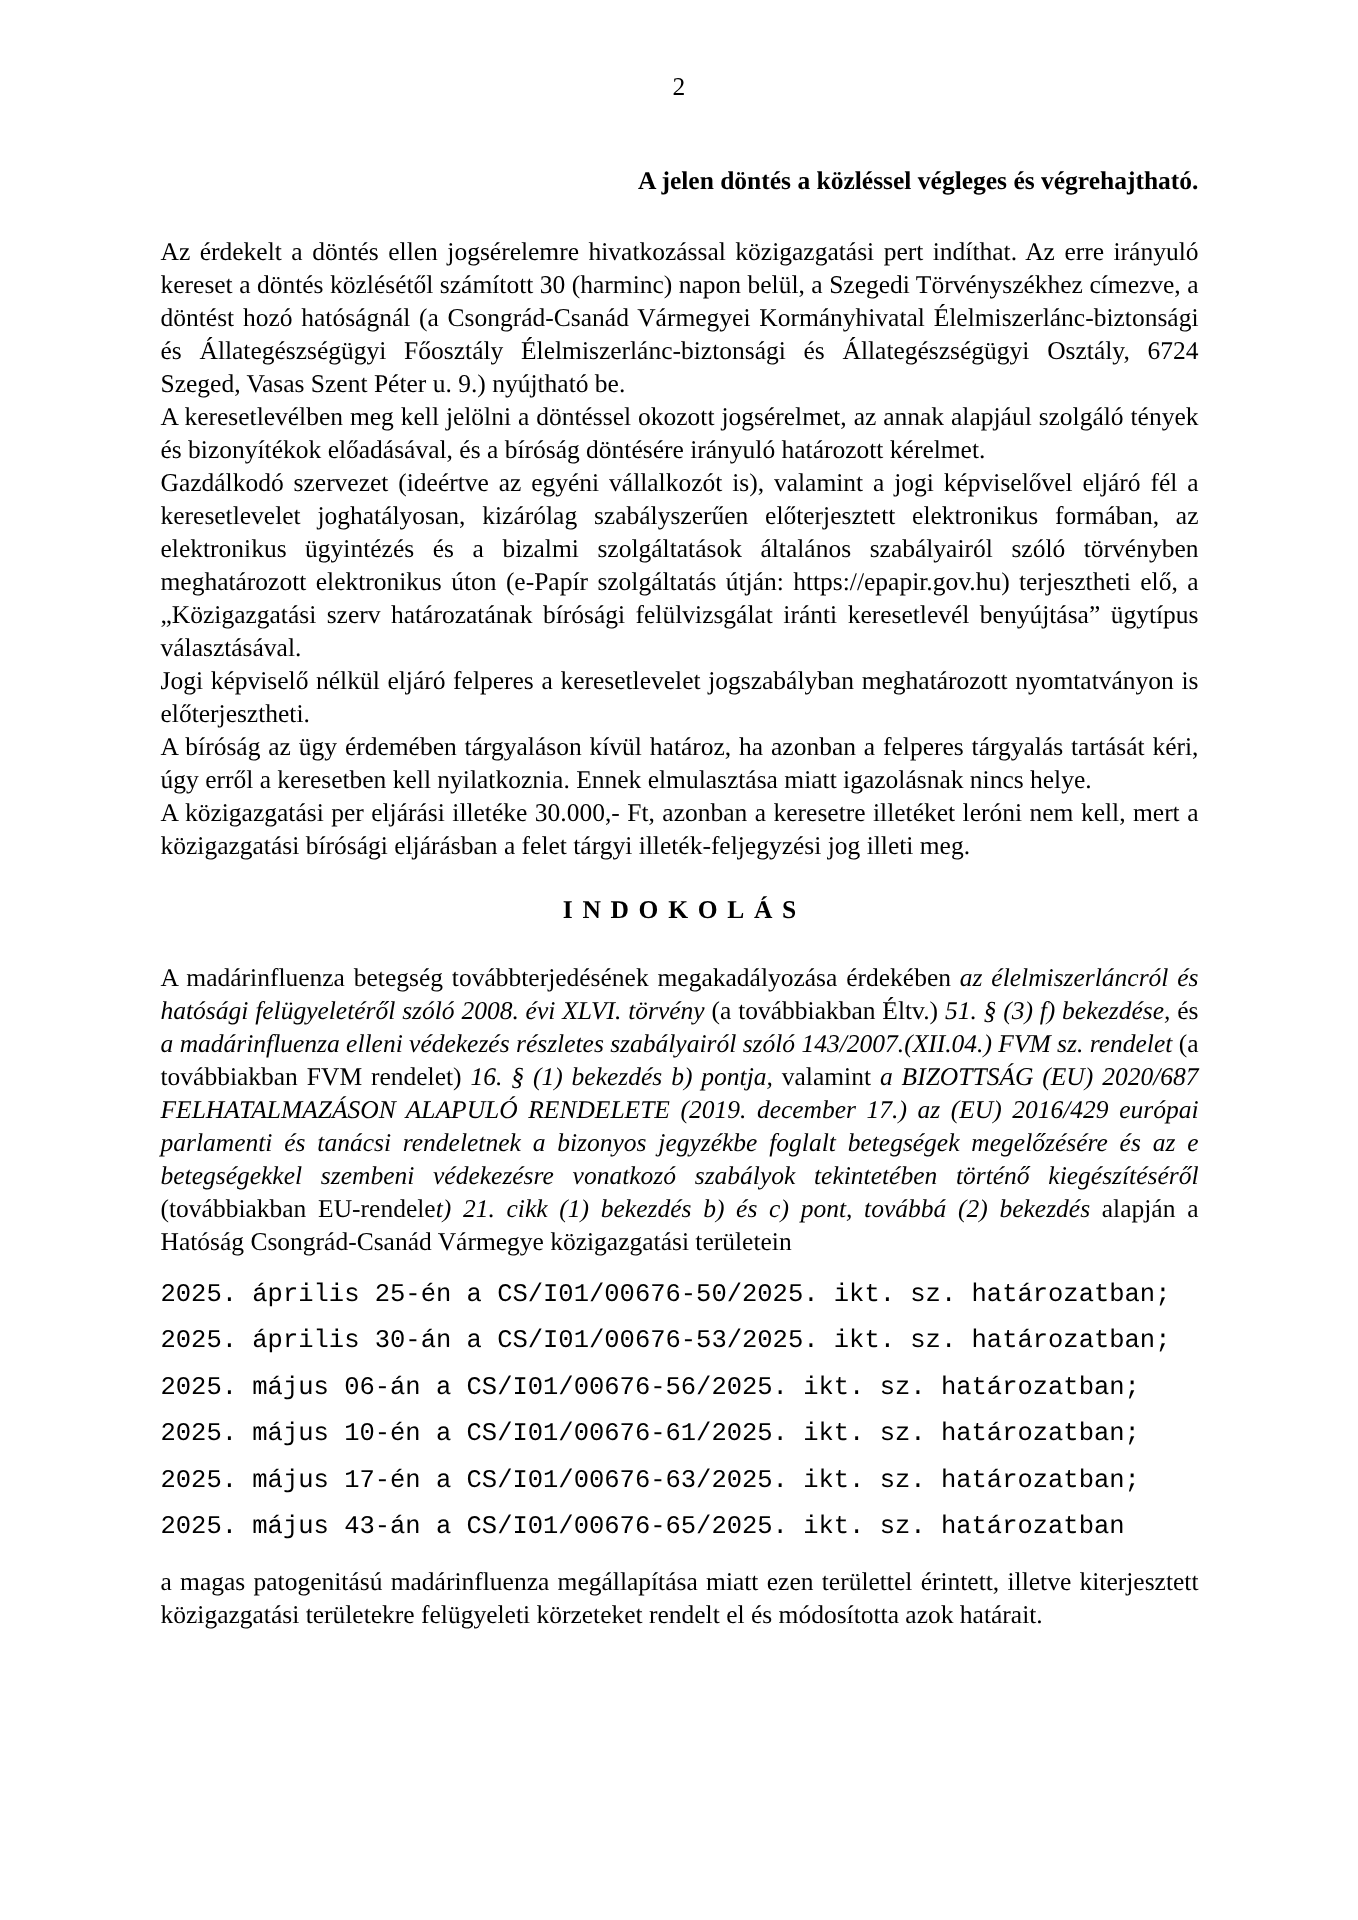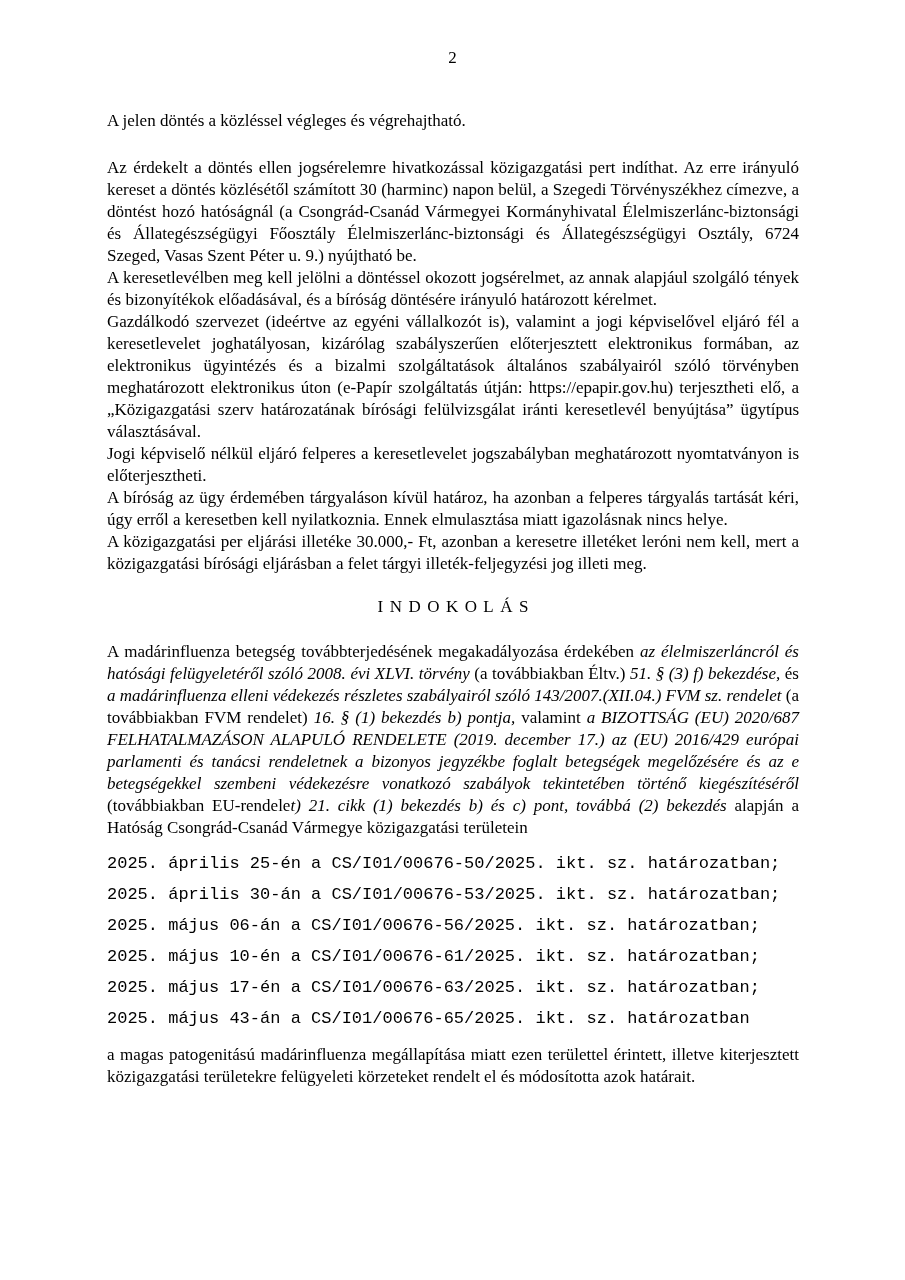--- a/index.html
+++ b/index.html
@@ -22,35 +22,35 @@
   }
   .content {
     width: 692px;
     margin-left: 107px;
   }
   .page-number {
     text-align: center;
     width: 100%;
   }
   .finality-heading {
-    font-weight: normal;
+    font-weight: bold;
     margin-top: 41px;
-    text-align: left;
+    text-align: right;
   }
   .remedy-block {
     margin-top: 25px;
   }
   .remedy-block p {
     margin: 0;
     text-align: justify;
     text-justify: inter-word;
   }
   .section-heading {
     text-align: center;
-    font-weight: normal;
+    font-weight: bold;
     letter-spacing: 0.38em;
     padding-left: 0.38em; 
     margin-top: 21px;
     margin-bottom: 23px;
   }
   .justification-intro {
     margin: 0;
     text-align: justify;
     text-justify: inter-word;
   }

